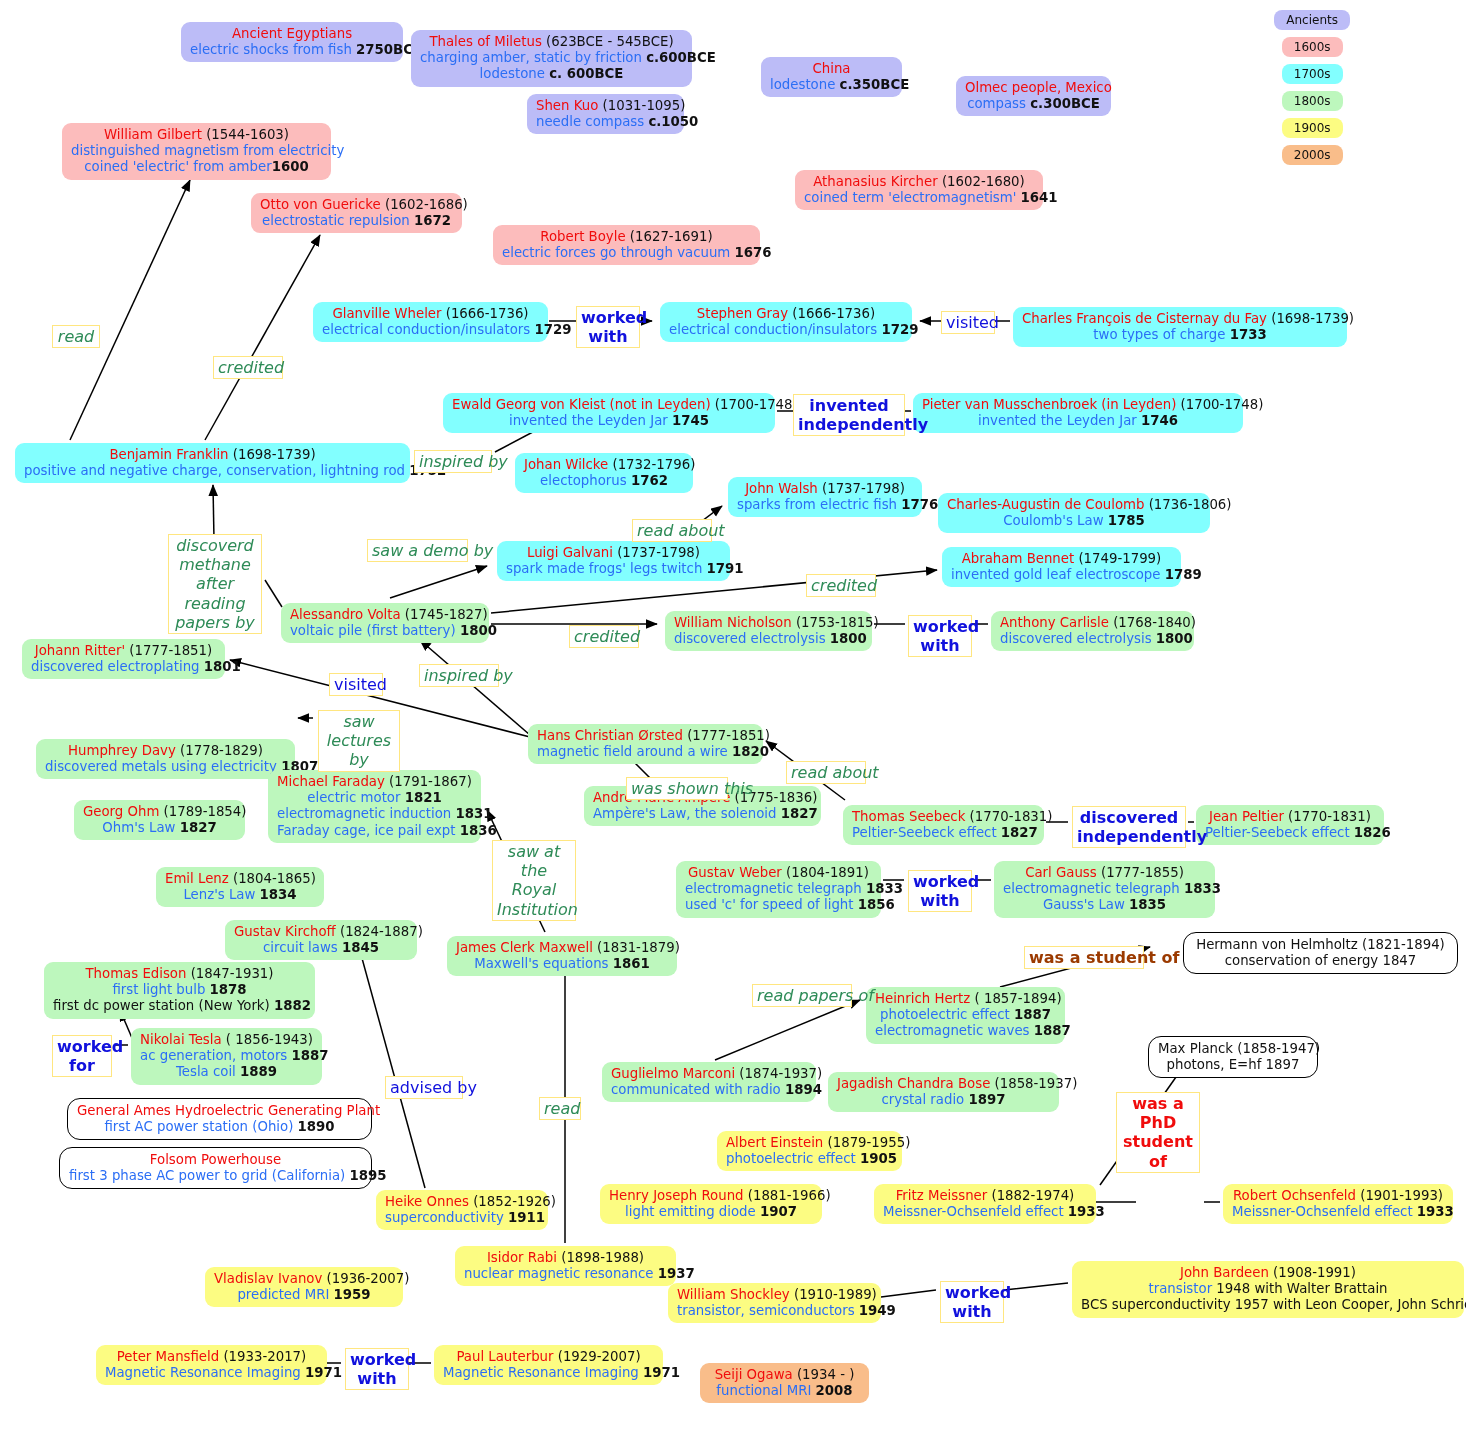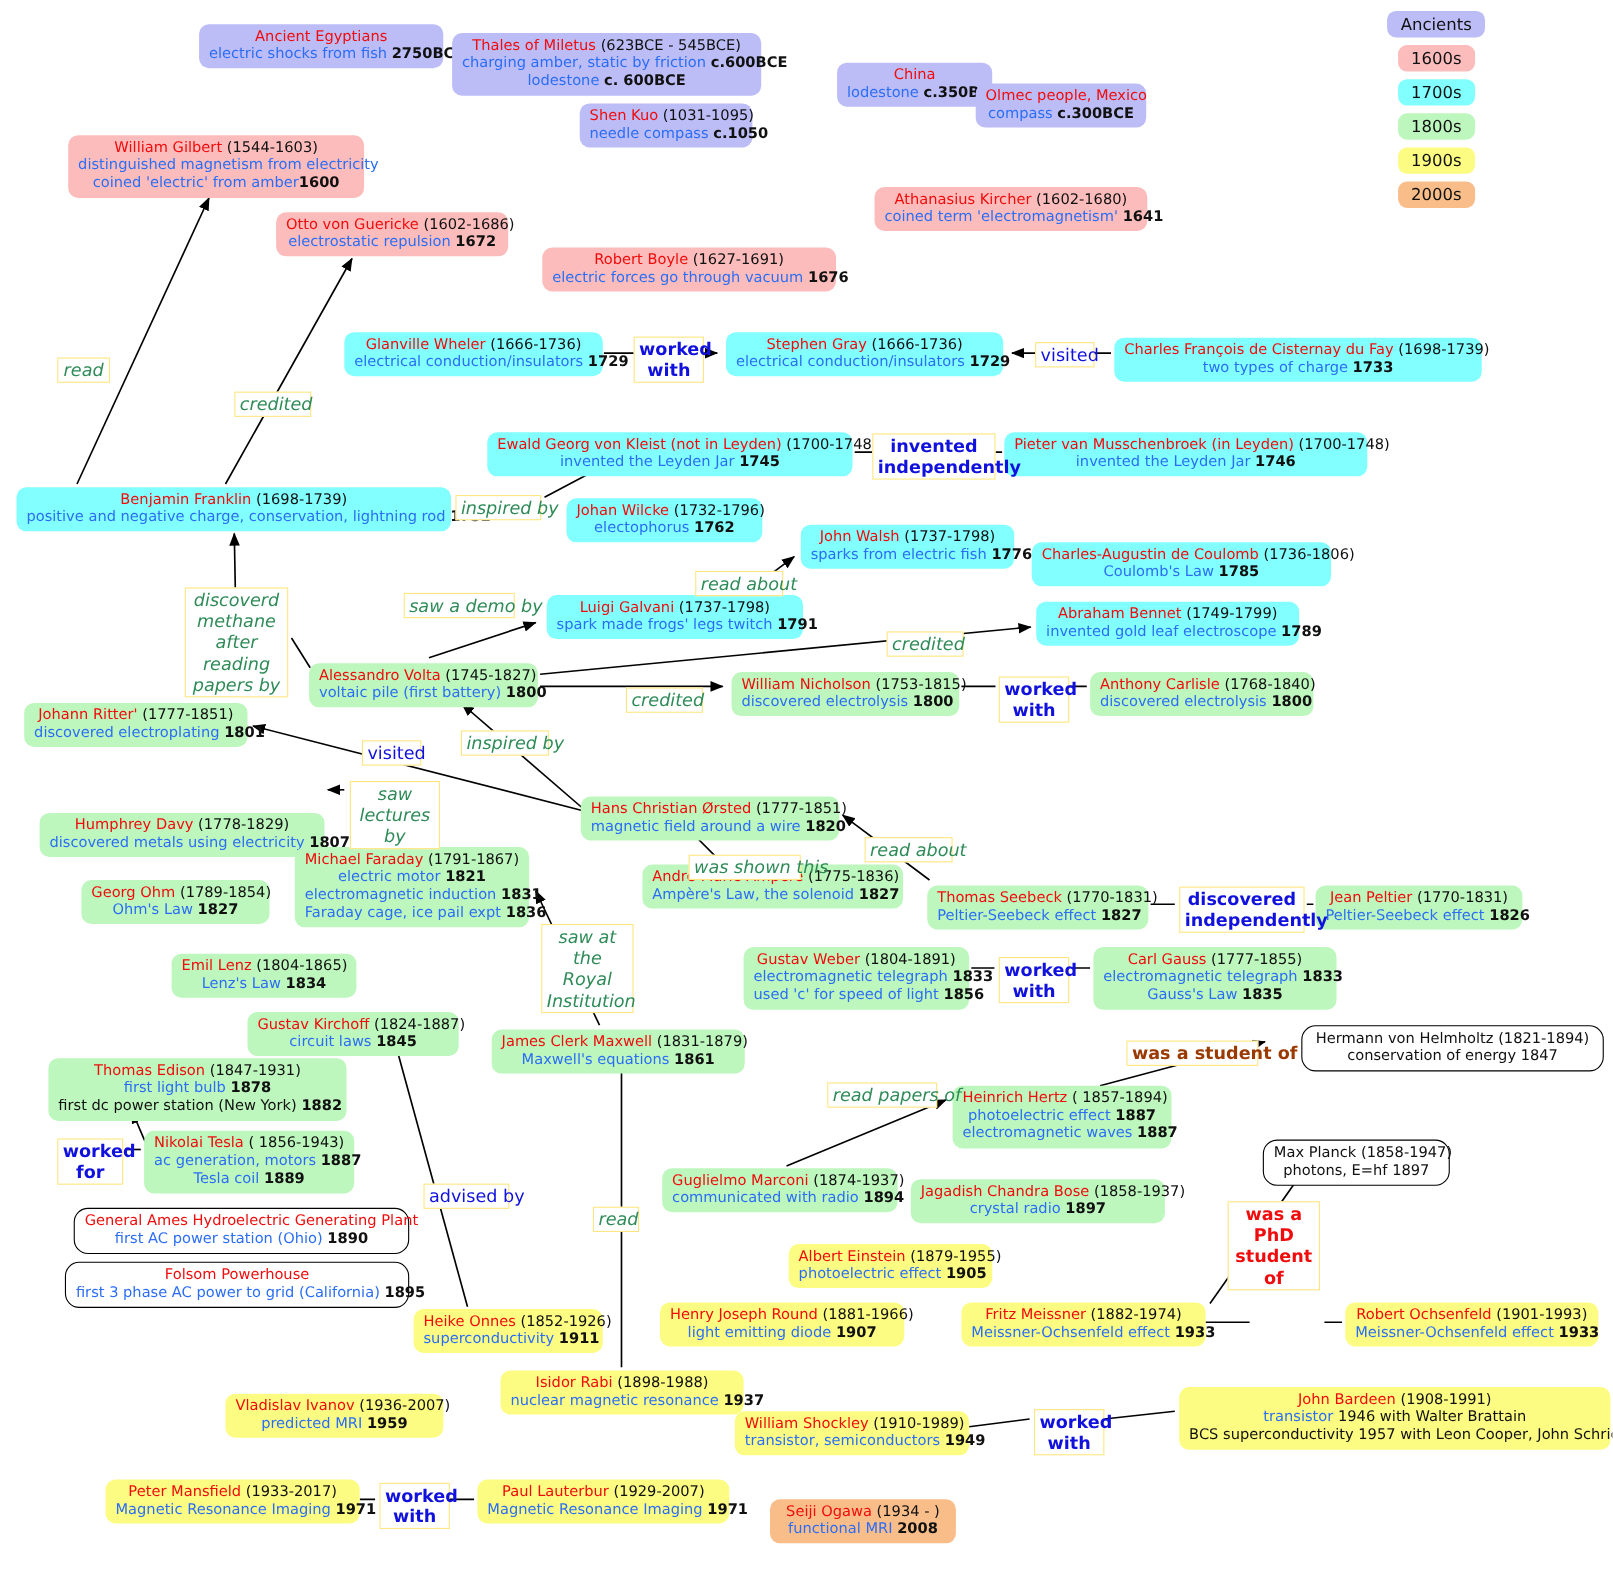--- a/index.html
+++ b/index.html
@@ -28,21 +28,21 @@
   .elabel.boxed{background:#fff;border:1px solid #ffe680;padding:1px 4px;}
   .el-green{color:#2e8b57;font-style:italic;}
   .el-blue{color:#1111dd;font-weight:bold;}
   .el-blue-n{color:#1111dd;font-weight:normal;}
   .el-brown{color:#9b3a00;font-weight:bold;}
   .el-red{color:#f00c0c;font-weight:bold;}
   .multi{white-space:normal;}
 
   .legend{position:absolute;right:116px;top:10px;display:flex;flex-direction:column;
           align-items:center;gap:7px;}
-  .legend .chip{border-radius:8px;padding:3px 12px;font-size:15px;color:#111;text-align:center;}
+  .legend .chip{border-radius:8px;padding:3px 12px;font-size:12px;color:#111;text-align:center;}
 </style>
 </head>
 <body>
 
 <div id="canvas">
 
   <svg id="edges">
     <defs>
       <marker id="ah" markerWidth="9" markerHeight="9" refX="7.4" refY="3.2" orient="auto" markerUnits="strokeWidth">
         <path d="M0,0 L8,3.2 L0,6.4 z" fill="#000"></path>
@@ -95,21 +95,21 @@
         <div><span class="ach">lodestone </span><span class="dt">c. 600BCE</span></div>
       </div>
       <div class="node anc" style="left: 527px; top: 94px; width: 157px;">
         <div><span class="nm">Shen Kuo</span><span class="yr"> (1031-1095)</span></div>
         <div><span class="ach">needle compass </span><span class="dt">c.1050</span></div>
       </div>
       <div class="node anc" style="left: 761px; top: 57px; width: 141px;">
         <div><span class="nm">China</span></div>
         <div><span class="ach">lodestone </span><span class="dt">c.350BCE</span></div>
       </div>
-      <div class="node anc" style="left: 887px; top: 76px; width: 155px;">
+      <div class="node anc" style="left: 956px; top: 76px; width: 155px;">
         <div><span class="nm">Olmec people, Mexico</span></div>
         <div><span class="ach">compass </span><span class="dt">c.300BCE</span></div>
       </div>
       <div class="node s1600" style="left: 62px; top: 123px; width: 269px;">
         <div><span class="nm">William Gilbert</span><span class="yr"> (1544-1603)</span></div>
         <div><span class="ach">distinguished magnetism from electricity</span></div>
         <div><span class="ach">coined 'electric' from amber</span><span class="dt">1600</span></div>
       </div>
       <div class="node s1600" style="left: 795px; top: 170px; width: 248px;">
         <div><span class="nm">Athanasius Kircher</span><span class="yr"> (1602-1680)</span></div>
@@ -301,21 +301,21 @@
       <div class="node s1900" style="left: 205px; top: 1267px; width: 198px;">
         <div><span class="nm">Vladislav Ivanov</span><span class="yr">  (1936-2007)</span></div>
         <div><span class="ach">predicted MRI </span><span class="dt">1959</span></div>
       </div>
       <div class="node s1900" style="left: 668px; top: 1283px; width: 213px;">
         <div><span class="nm">William Shockley</span><span class="yr"> (1910-1989)</span></div>
         <div><span class="ach">transistor, semiconductors </span><span class="dt">1949</span></div>
       </div>
       <div class="node s1900" style="left: 1072px; top: 1261px; width: 392px;">
         <div><span class="nm">John Bardeen</span><span class="yr"> (1908-1991)</span></div>
-        <div><span class="ach">transistor </span><span class="blk"> 1946 with Walter Brattain</span></div>
+        <div><span class="ach">transistor </span><span class="blk"> 1948 with Walter Brattain</span></div>
         <div><span class="blk">BCS superconductivity 1957 with Leon Cooper, John Schrieffer</span></div>
       </div>
       <div class="node s1900" style="left: 96px; top: 1345px; width: 231px;">
         <div><span class="nm">Peter Mansfield</span><span class="yr">  (1933-2017)</span></div>
         <div><span class="ach">Magnetic Resonance Imaging </span><span class="dt">1971</span></div>
       </div>
       <div class="node s1900" style="left: 434px; top: 1345px; width: 229px;">
         <div><span class="nm">Paul Lauterbur</span><span class="yr">  (1929-2007)</span></div>
         <div><span class="ach">Magnetic Resonance Imaging </span><span class="dt">1971</span></div>
       </div>

